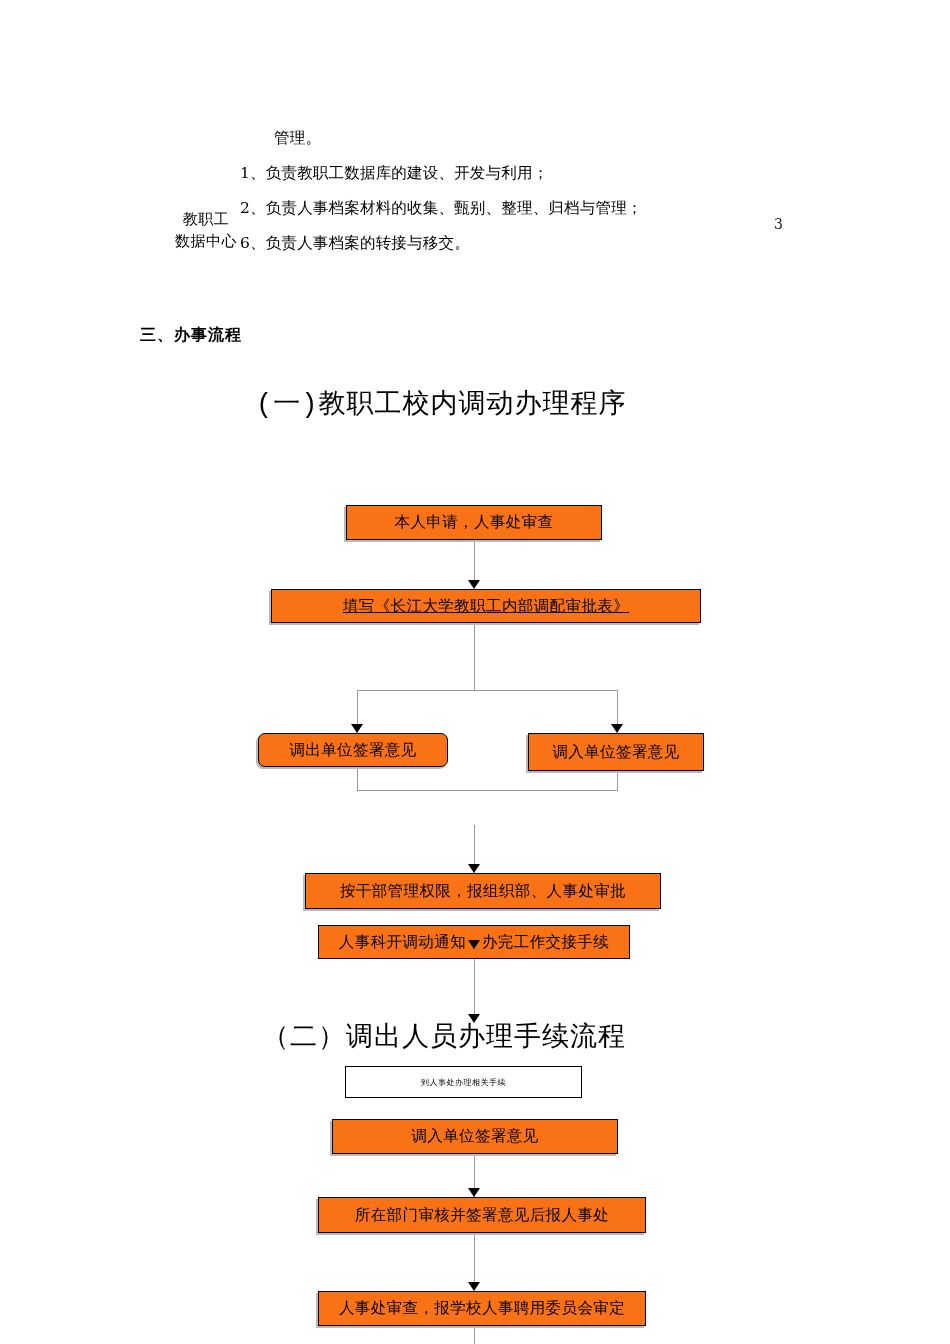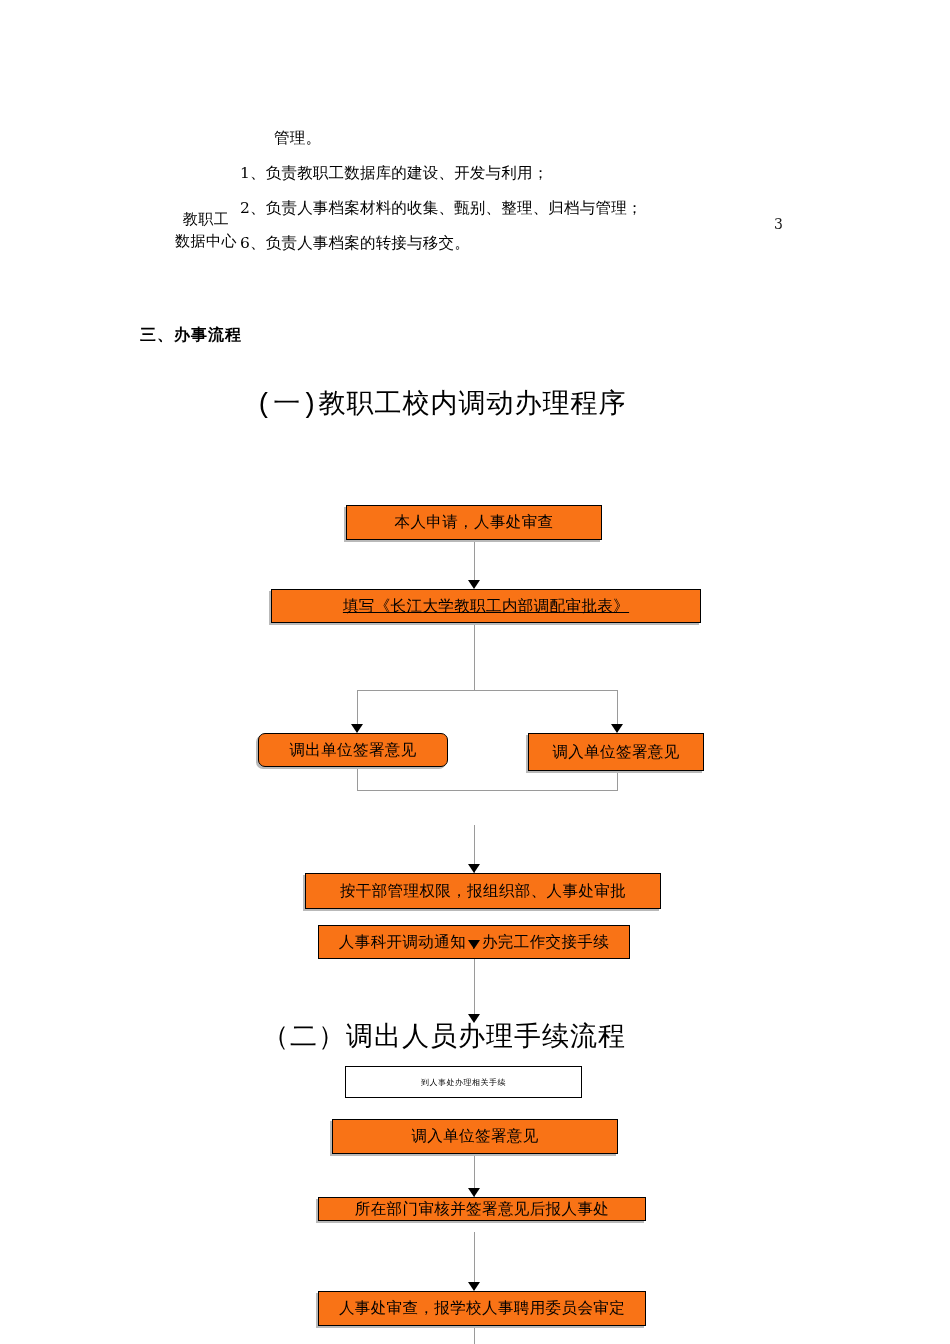--- a/index.html
+++ b/index.html
@@ -192,21 +192,21 @@
 
   <div id="stray-box">到人事处办理相关手续</div>
 
   <div class="chart-title" id="title-2">（二）调出人员办理手续流程</div>
 
   <div class="fbox" style="left:332px; top:1119px; width:286px; height:35px;">调入单位签署意见</div>
 
   <div class="vline" style="left:474px; top:1140px; height:57px;"></div>
   <div class="arrow" style="left:468px; top:1188px;"></div>
 
-  <div class="fbox" style="left:318px; top:1197px; width:328px; height:24px;">所在部门审核并签署意见后报人事处</div>
+  <div class="fbox" style="left:318px; top:1197px; width:328px; height:36px;">所在部门审核并签署意见后报人事处</div>
 
   <div class="vline" style="left:474px; top:1232px; height:58px;"></div>
   <div class="arrow" style="left:468px; top:1282px;"></div>
 
   <div class="fbox" style="left:318px; top:1291px; width:328px; height:35px;">人事处审查，报学校人事聘用委员会审定</div>
 
   <div class="vline" style="left:474px; top:1326px; height:18px;"></div>
 
 </div>
 

